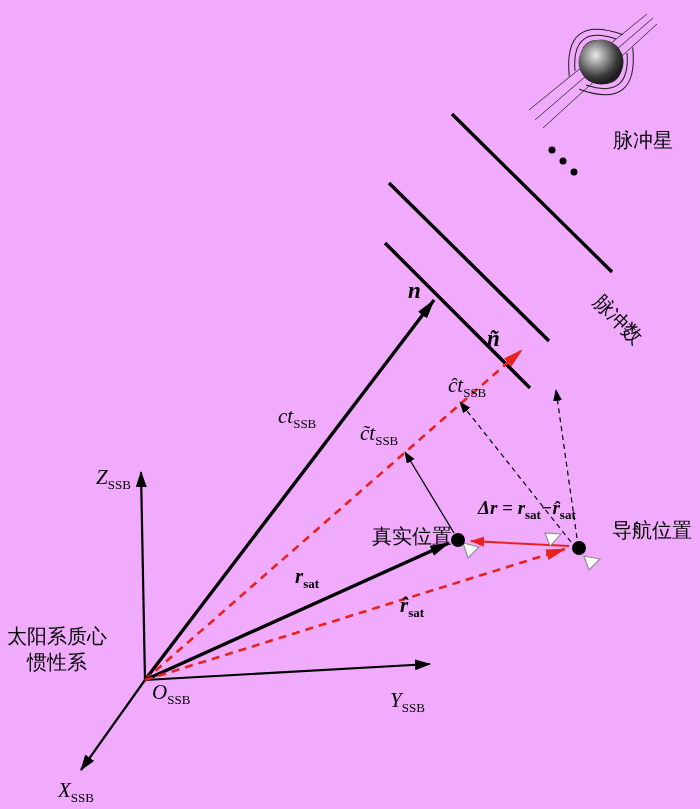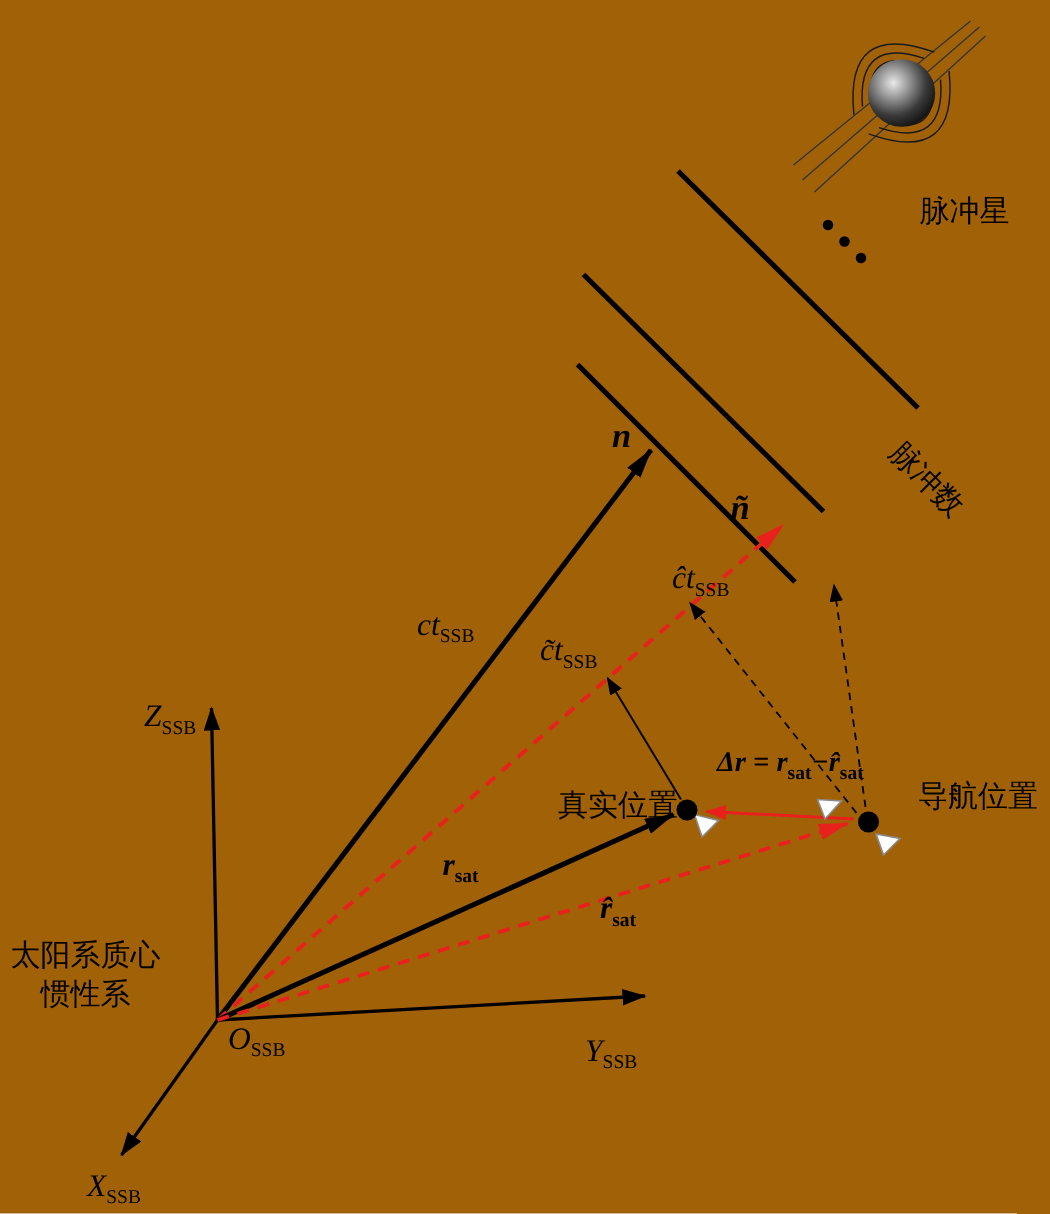--- a/index.html
+++ b/index.html
@@ -1,16 +1,16 @@
 <!DOCTYPE html>
 <html><head>
 <meta charset="utf-8">
 <style>
   html,body{margin:0;padding:0;background:#fff;}
-  .stage{position:relative;width:700px;height:809px;background:#a16207;overflow:hidden;}
+  .stage{position:relative;width:700px;height:809px;background:#f0abfc;overflow:hidden;}
   svg{display:block;}
   text{fill:#000;}
   .math{font-family:"Liberation Serif",serif;font-style:italic;font-size:21px;}
   .mbold{font-weight:bold;}
   .sub{font-size:13px;font-style:normal;font-weight:normal;}
   .subb{font-size:13px;font-style:normal;}
   .cjk{font-family:"Liberation Serif",serif;font-style:normal;font-size:20px;}
   .small{font-size:19px;}
   .nlab{font-size:23px;}
 </style>

